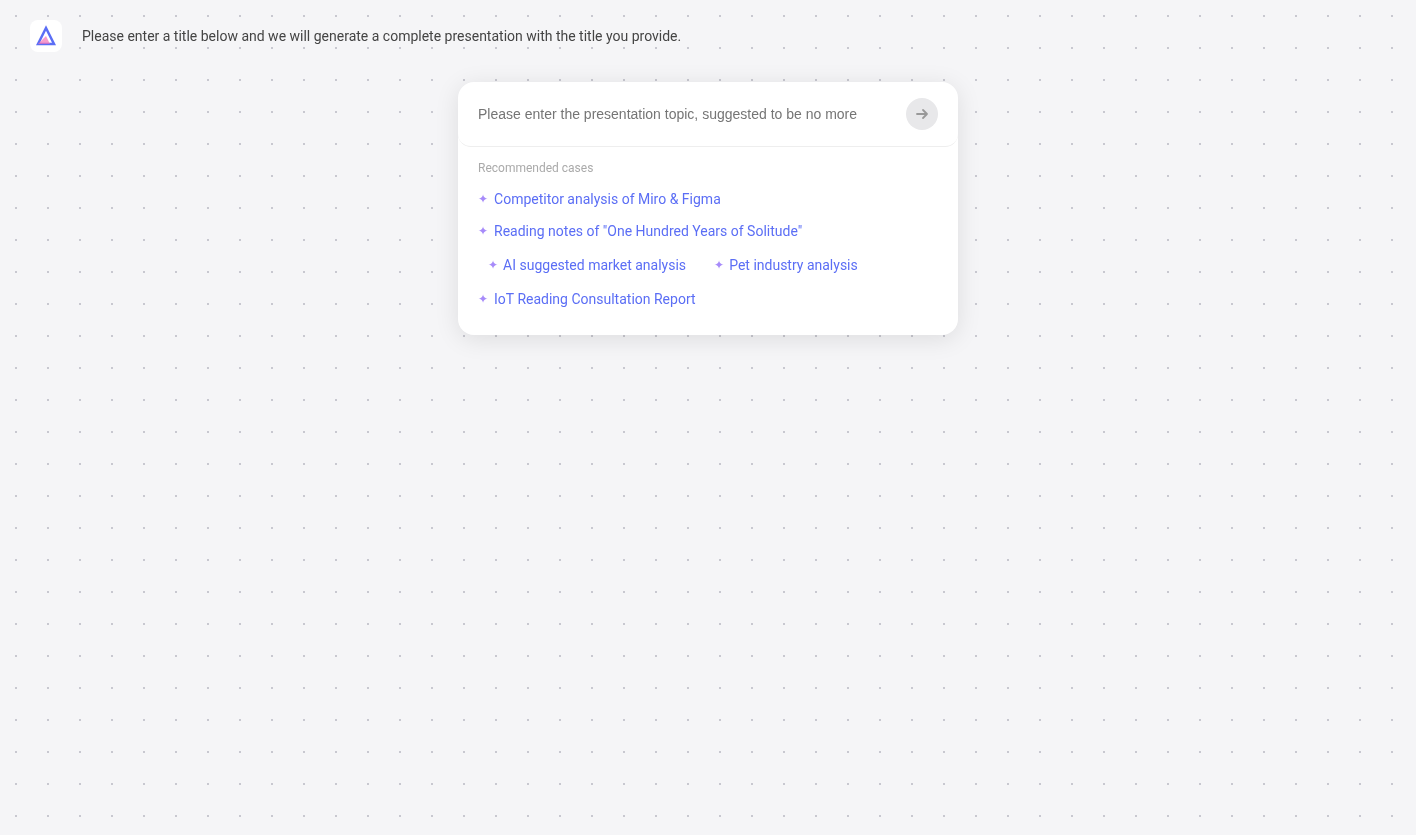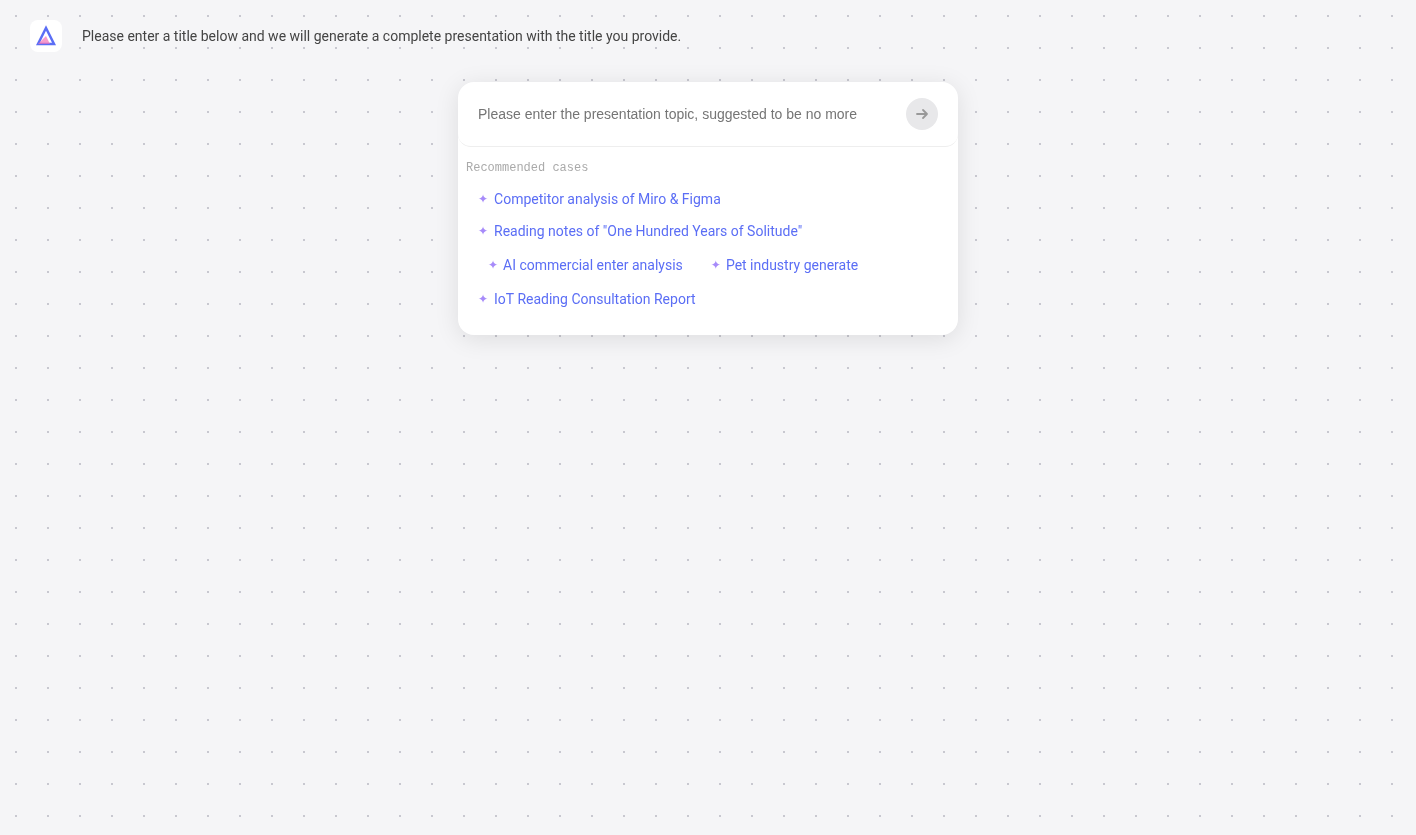--- a/index.html
+++ b/index.html
@@ -89,22 +89,21 @@
 
     .send-btn svg {
       width: 16px;
       height: 16px;
       fill: #999;
     }
 
     .recommended-label {
       font-size: 12px;
       color: #aaa;
-      padding: 14px 20px 8px 8px;
-      font-family: Liberation Mono, monospace;
+      padding: 14px 20px 8px 20px;
     }
 
     .case-item {
       display: flex;
       align-items: center;
       gap: 6px;
       padding: 8px 20px;
       cursor: pointer;
       font-size: 14px;
       color: #5b6ef5;
@@ -170,25 +169,25 @@
     </div>
 
     <div class="case-item">
       <span class="sparkle-icon">✦</span>
       <span>Reading notes of "One Hundred Years of Solitude"</span>
     </div>
 
     <div class="inline-row">
       <div class="inline-chip">
         <span class="sparkle-icon">✦</span>
-        <span>AI commercial enter analysis</span>
+        <span>AI suggested market analysis</span>
       </div>
       <div class="inline-chip">
         <span class="sparkle-icon">✦</span>
-        <span>Pet industry generate</span>
+        <span>Pet industry analysis</span>
       </div>
     </div>
 
     <div class="case-item">
       <span class="sparkle-icon">✦</span>
       <span>IoT Reading Consultation Report</span>
     </div>
 
   </div>
 </div>

